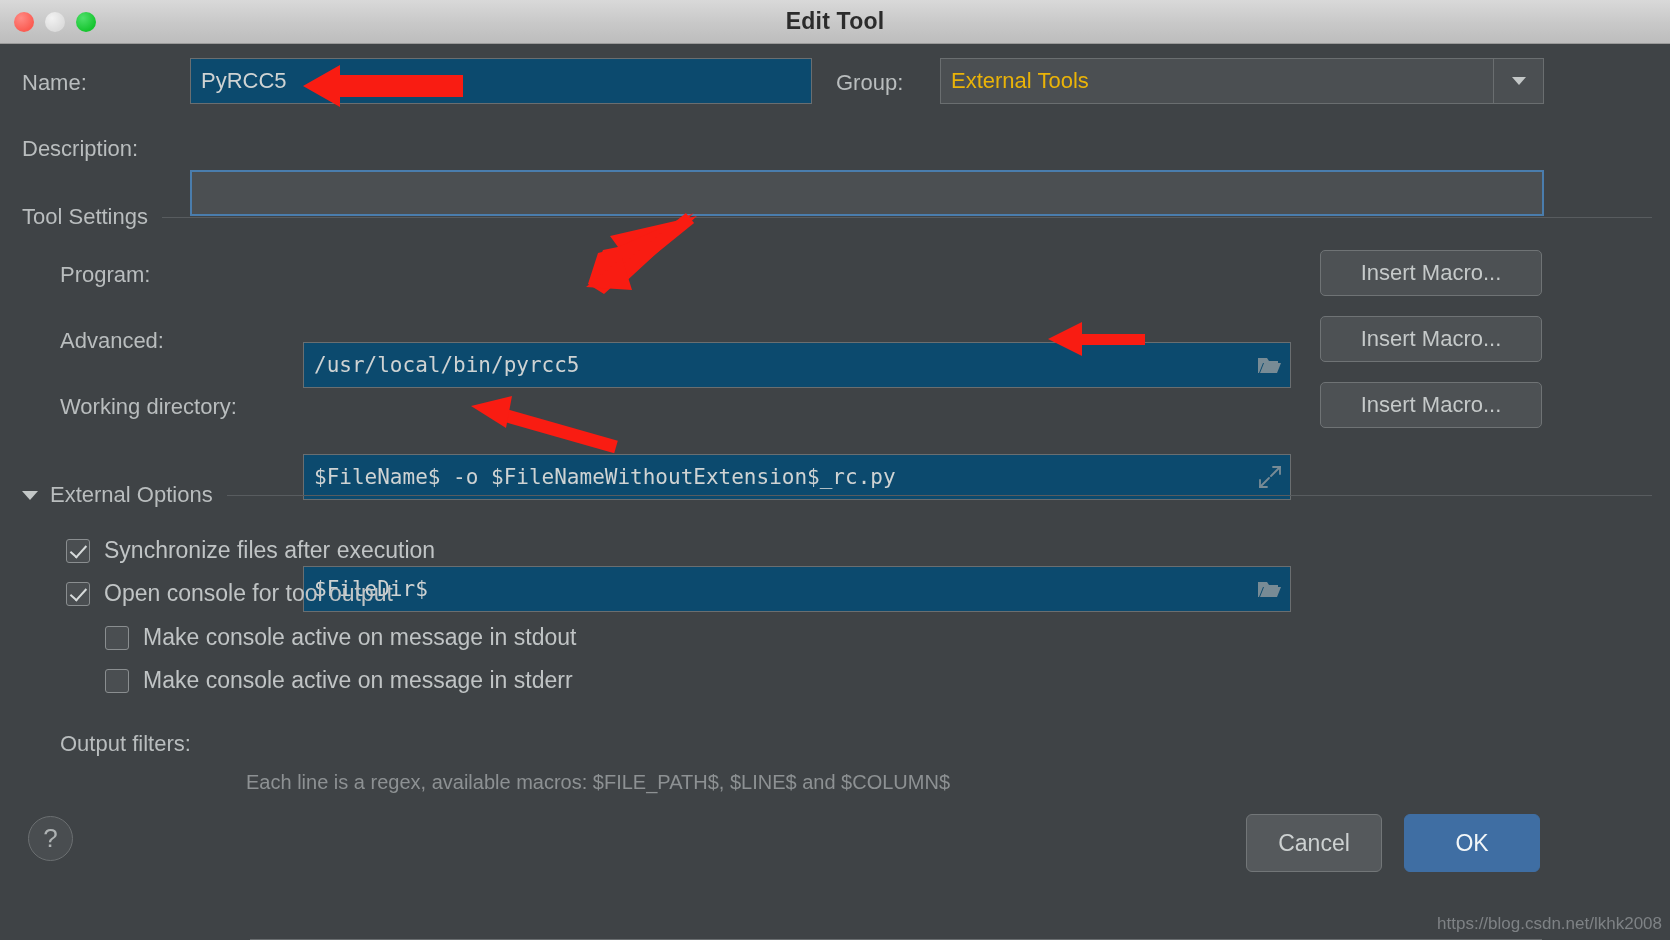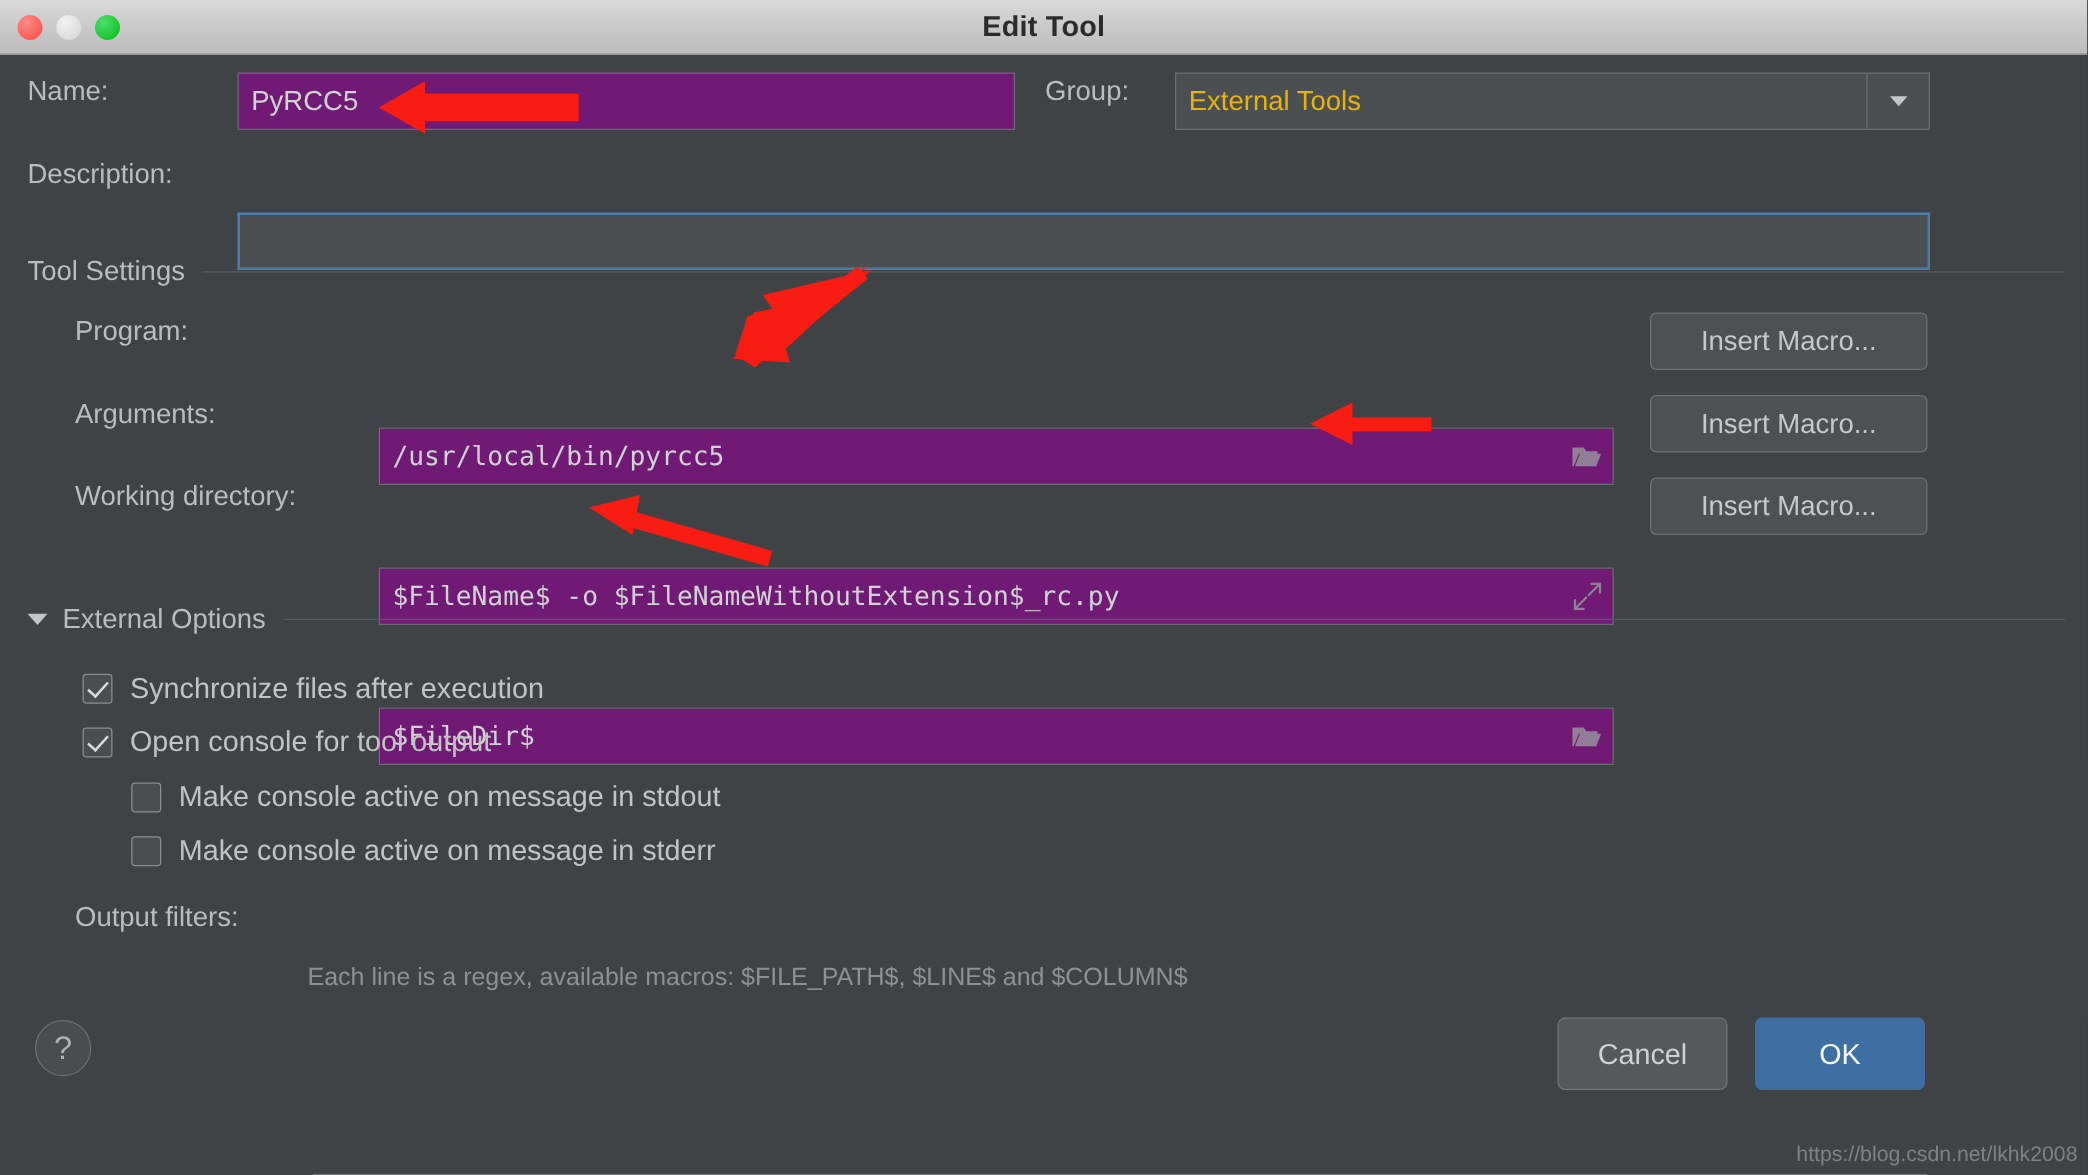--- a/index.html
+++ b/index.html
@@ -69,25 +69,26 @@
   .row {
     position: absolute;
     display: flex;
     align-items: center;
   }
 
   .lbl {
     font-size: 22px;
     color: #b9bdbe;
     white-space: nowrap;
+    margin-top: 10px;
   }
 
   
   .field {
-    background: #701a75;
+    background: #0c4a6e;
     border: 1px solid #6a6e70;
     height: 46px;
     display: flex;
     align-items: center;
     padding: 0 10px;
     font-size: 22px;
     color: #c9cdcd;
     position: relative;
   }
   .field.focused {
@@ -325,21 +326,21 @@
         <svg width="26" height="20" viewBox="0 0 26 20" aria-hidden="true">
           <path d="M1 3 h9 l2 3 h9 v2 H6 L2 18 H1 Z M24 8 L20 18 H3 L7 8 Z" fill="#9da1a3"></path>
         </svg>
       </span>
     </div>
     <div class="btn" style="position:absolute; left:1320px; top:206px; width:222px;">
       <span>Insert Macro...</span>
     </div>
 
     <div class="row" style="left:60px; top:274px;">
-      <span class="lbl">Arguments:</span>
+      <span class="lbl">Advanced:</span>
     </div>
     <div class="field" style="left:303px; top:272px; width:988px;">
       <span class="val">$FileName$ -o $FileNameWithoutExtension$_rc.py</span>
       <span class="inner-icon">
         <svg width="24" height="24" viewBox="0 0 24 24" aria-hidden="true">
           <g stroke="#9da1a3" stroke-width="1.8" fill="none" stroke-linecap="round">
             <line x1="22" y1="2" x2="13" y2="11"></line>
             <polyline points="15,2 22,2 22,9"></polyline>
             <line x1="2" y1="22" x2="11" y2="13"></line>
             <polyline points="9,22 2,22 2,15"></polyline>

